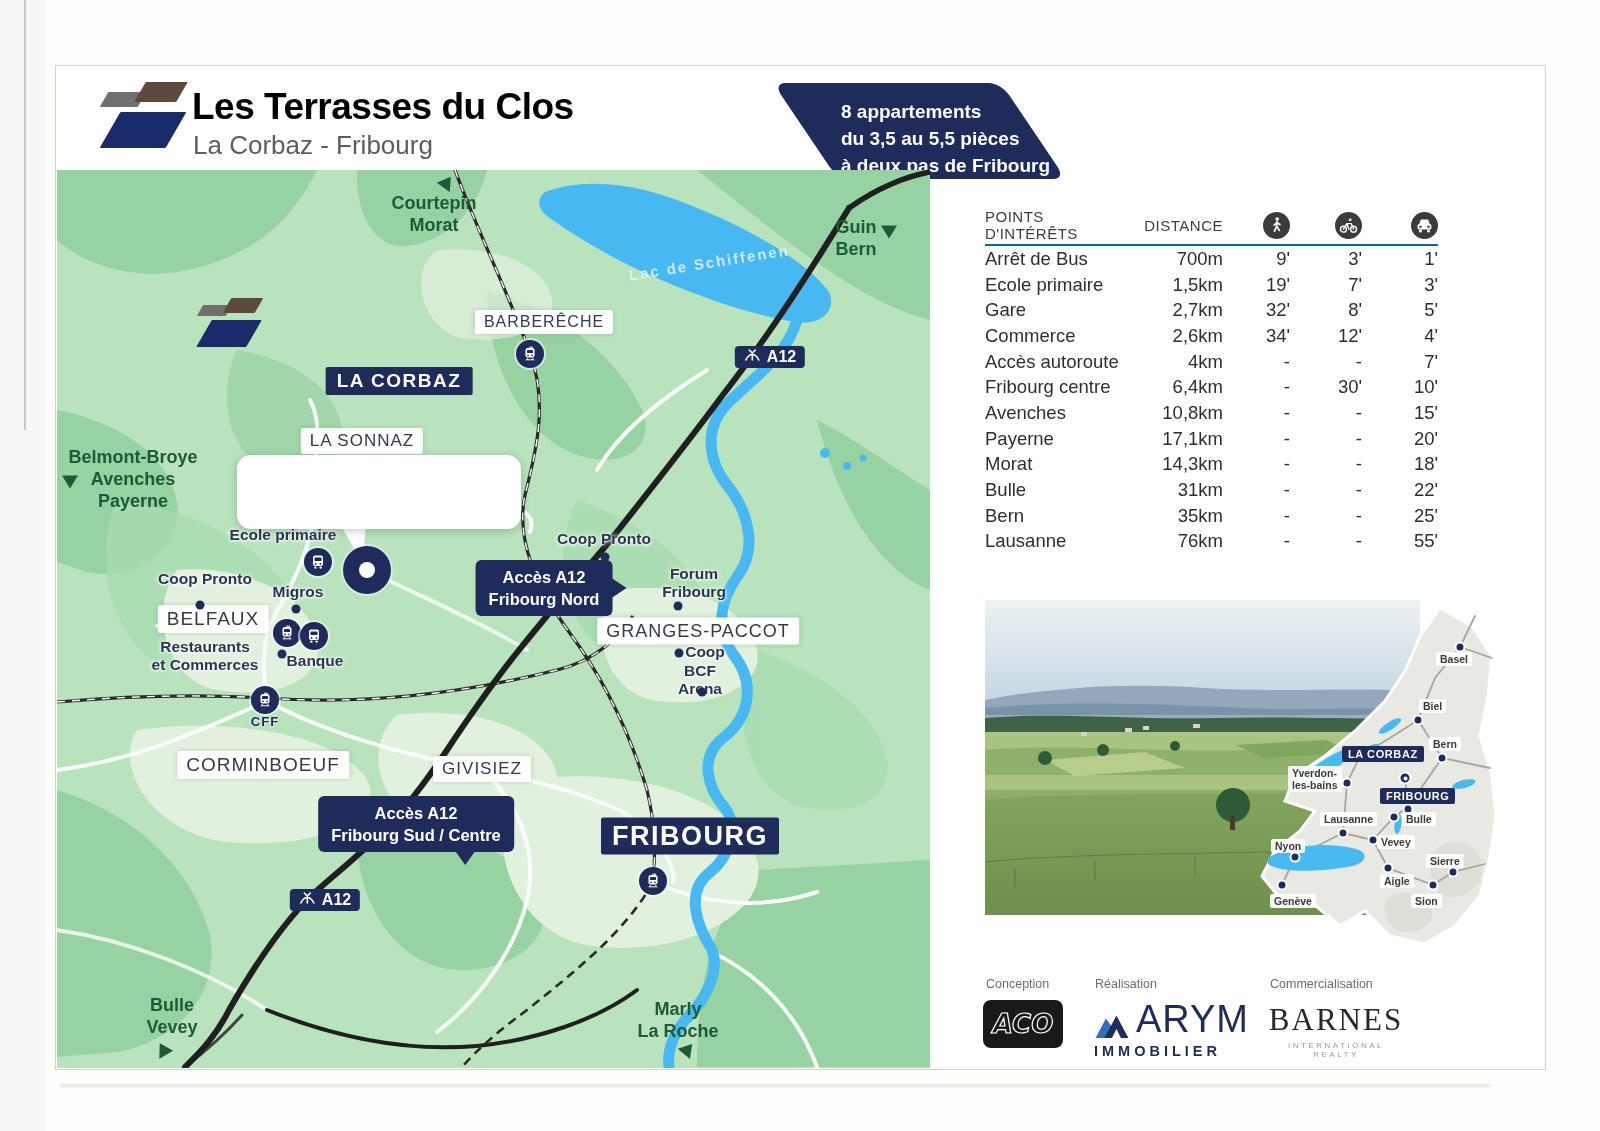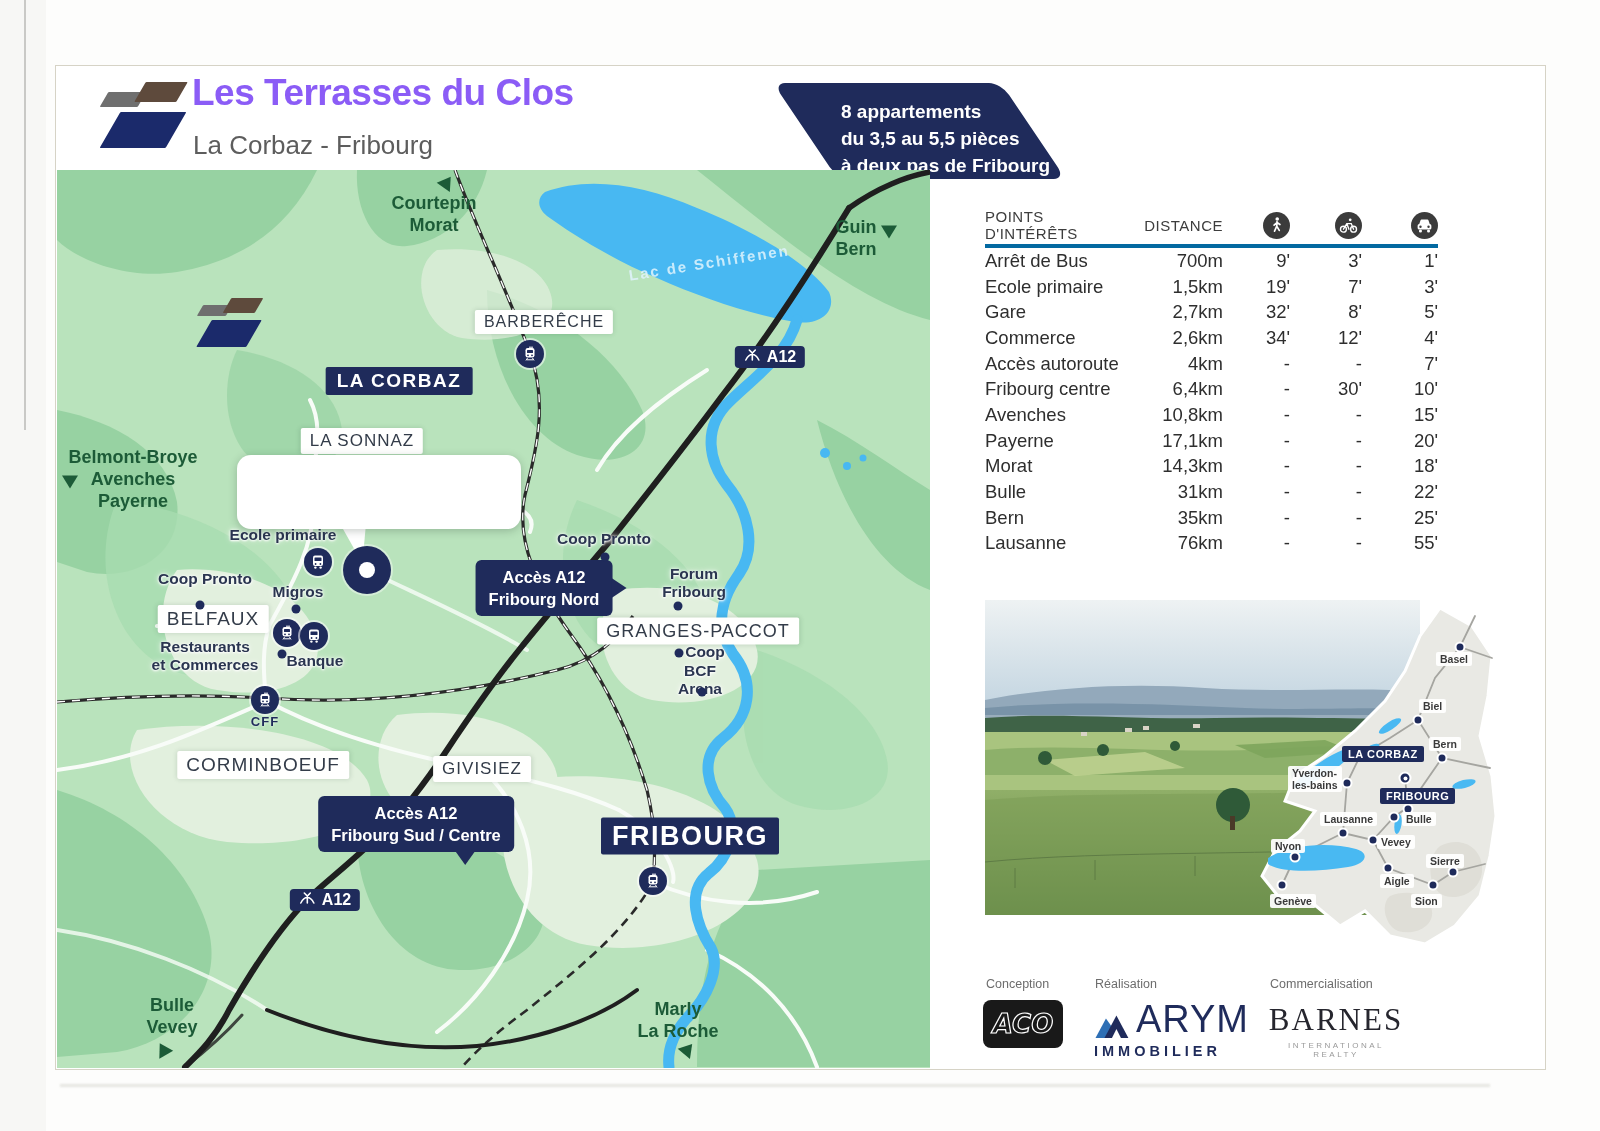--- a/index.html
+++ b/index.html
@@ -11,21 +11,21 @@
   .bottom-shadow{position:absolute;left:60px;top:1084px;width:1430px;height:3px;background:#e6e6e1;filter:blur(1px);}
   
   .card{position:absolute;left:55px;top:65px;width:1491px;height:1005px;background:#ffffff;
         border:1px solid #d6d3c6;box-sizing:border-box;}
   
   .logo-mark{position:absolute;}
   .logo-mark span{position:absolute;transform:skewX(-30deg);border-radius:1px;}
   .lm-gray{background:#6f6f6f;}
   .lm-brown{background:#5e4a3c;}
   .lm-navy{background:#1b2a6b;}
-  .page-title{position:absolute;left:192px;top:72px;font-size:37px;font-weight:800;color:#8b5cf6;letter-spacing:-0.5px;}
+  .page-title{position:absolute;left:192px;top:86px;font-size:37px;font-weight:800;color:#000000;letter-spacing:-0.5px;}
   .page-subtitle{position:absolute;left:193px;top:130px;font-size:26px;font-weight:400;color:#5d5d5d;}
   
   .banner{position:absolute;left:773px;top:83px;width:228px;height:96px;background:#1f2b5b;
           border-radius:12px;transform:skewX(34deg);transform-origin:0 0;}
   .banner-text{position:absolute;left:841px;top:98px;color:#ffffff;font-size:19px;font-weight:600;line-height:27px;white-space:nowrap;}
   
   .map{position:absolute;left:57px;top:170px;width:873px;height:898px;background:#b9e3bc;overflow:hidden;}
   .dirlabel{position:absolute;transform:translateX(-50%);color:#1c5b37;font-weight:700;font-size:18px;line-height:22px;text-align:center;white-space:nowrap;}
   .dir-arrow{position:absolute;width:0;height:0;border-left:8px solid transparent;border-right:8px solid transparent;border-bottom:13px solid #1c5b37;transform:translate(-50%,-50%);}
   .poi{position:absolute;transform:translateX(-50%);font-size:15.5px;font-weight:700;color:#2a3550;line-height:18px;text-align:center;white-space:nowrap;
@@ -52,21 +52,21 @@
   .site-title{position:absolute;left:276px;top:294px;font-size:27px;font-weight:800;color:#1f2b5b;line-height:32px;}
   .site-marker{position:absolute;left:310px;top:400px;width:48px;height:48px;border-radius:50%;background:#1f2b5b;
          transform:translate(-50%,-50%);box-shadow:0 0 0 2px rgba(255,255,255,.4);}
   .site-marker::after{content:"";position:absolute;left:50%;top:50%;width:16px;height:16px;border-radius:50%;background:#fff;transform:translate(-50%,-50%);}
   .cff-label{position:absolute;transform:translateX(-50%);color:#1f2b5b;font-weight:800;font-size:13px;letter-spacing:1px;
          text-shadow:0 0 3px rgba(255,255,255,.9);}
   .lake-label{position:absolute;color:rgba(225,243,253,0.85);font-size:15px;font-weight:600;letter-spacing:2px;transform:rotate(-9deg);}
   
   .poi-table{position:absolute;left:985px;top:206px;width:453px;color:#2e2e2e;}
   .pt-head{display:grid;grid-template-columns:1fr 100px 67px 72px 76px;align-items:center;height:38px;
-           border-bottom:4px solid #0369a1;}
+           border-bottom:2px solid #0369a1;}
   .pt-h1{font-size:15px;letter-spacing:.5px;color:#3d3d3d;font-weight:400;}
   .pt-h2{font-size:15px;letter-spacing:.5px;color:#3d3d3d;font-weight:400;text-align:right;}
   .pt-icon{justify-self:end;width:27px;height:27px;border-radius:50%;background:#3b3b3b;display:flex;align-items:center;justify-content:center;}
   .pt-row{display:grid;grid-template-columns:1fr 100px 67px 72px 76px;height:25.7px;align-items:center;font-size:18.5px;}
   .pt-row .c{text-align:right;}
   
   .photo{position:absolute;left:985px;top:600px;width:435px;height:315px;overflow:hidden;}
   
   .inset{position:absolute;left:1240px;top:596px;width:258px;height:358px;}
   .chip{position:absolute;background:rgba(255,255,255,.93);color:#3a3a3a;font-size:10.5px;font-weight:600;

